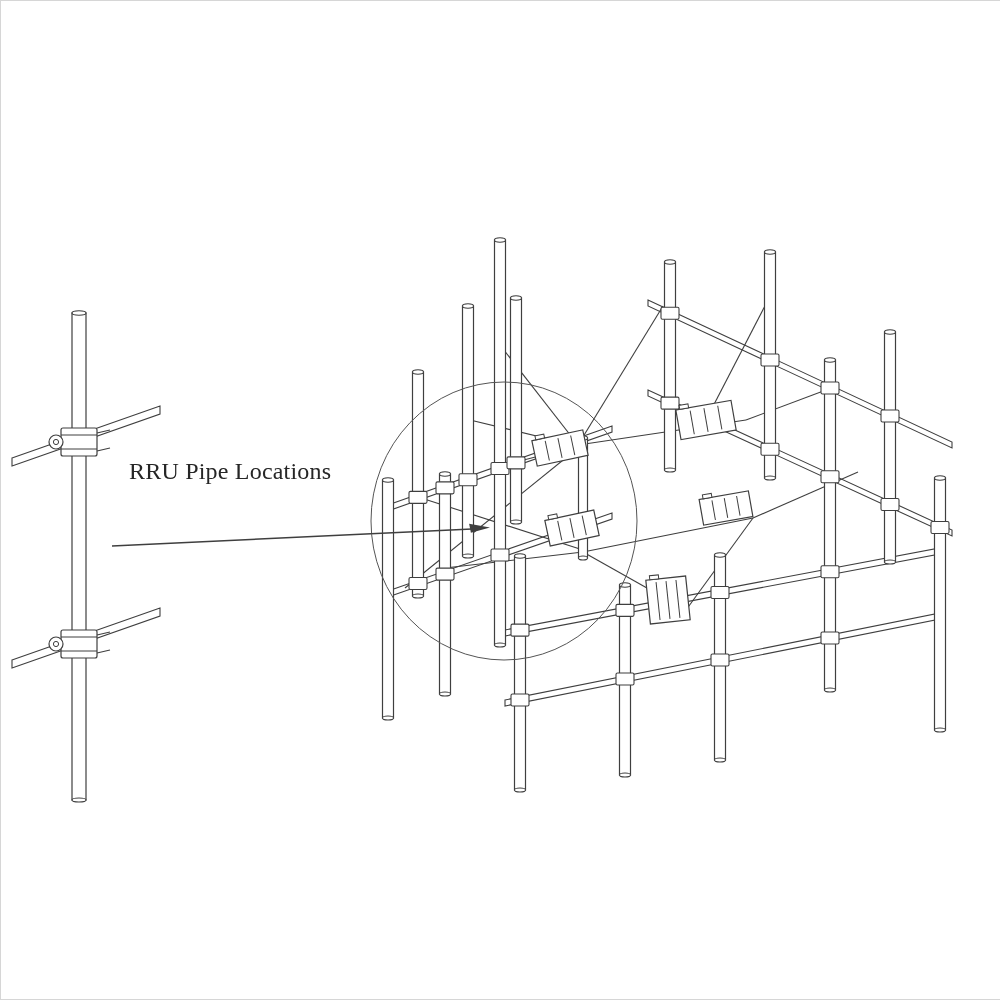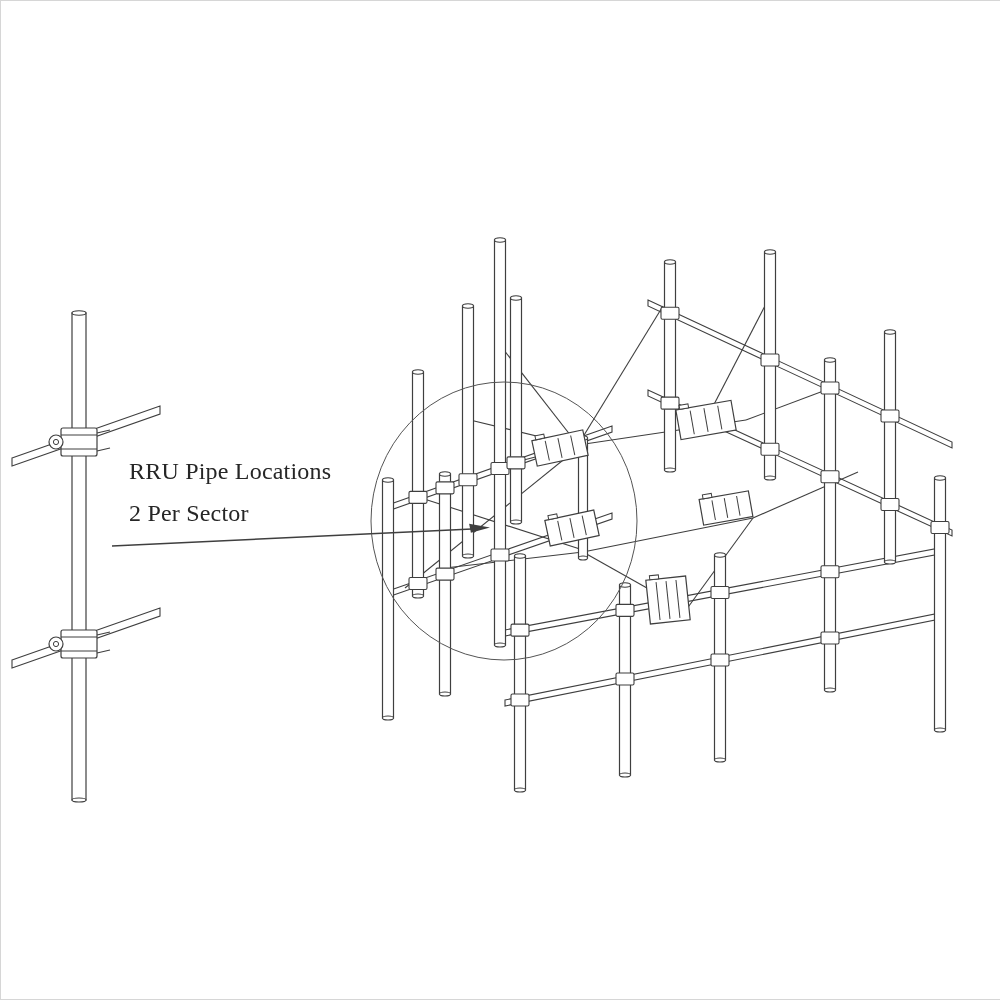--- a/index.html
+++ b/index.html
@@ -180,17 +180,16 @@
       </g>
       <g>
         <ellipse cx="504" cy="521" rx="133" ry="139" fill="none" stroke="#555555" stroke-width="1"></ellipse>
         <line x1="112" y1="546" x2="472" y2="529" stroke="#3f3f3f" stroke-width="1.4"></line>
         <polygon points="490,527.4 470.9,532.8 469.1,523.8" fill="#3f3f3f"></polygon>
       </g>
     </svg>
 
   <div class="callout">
     <div>RRU Pipe Locations</div>
-    <div>2 Per Sector</div>
   </div>
 
   <div class="frame"></div>
 </div>
 
 </body></html>

